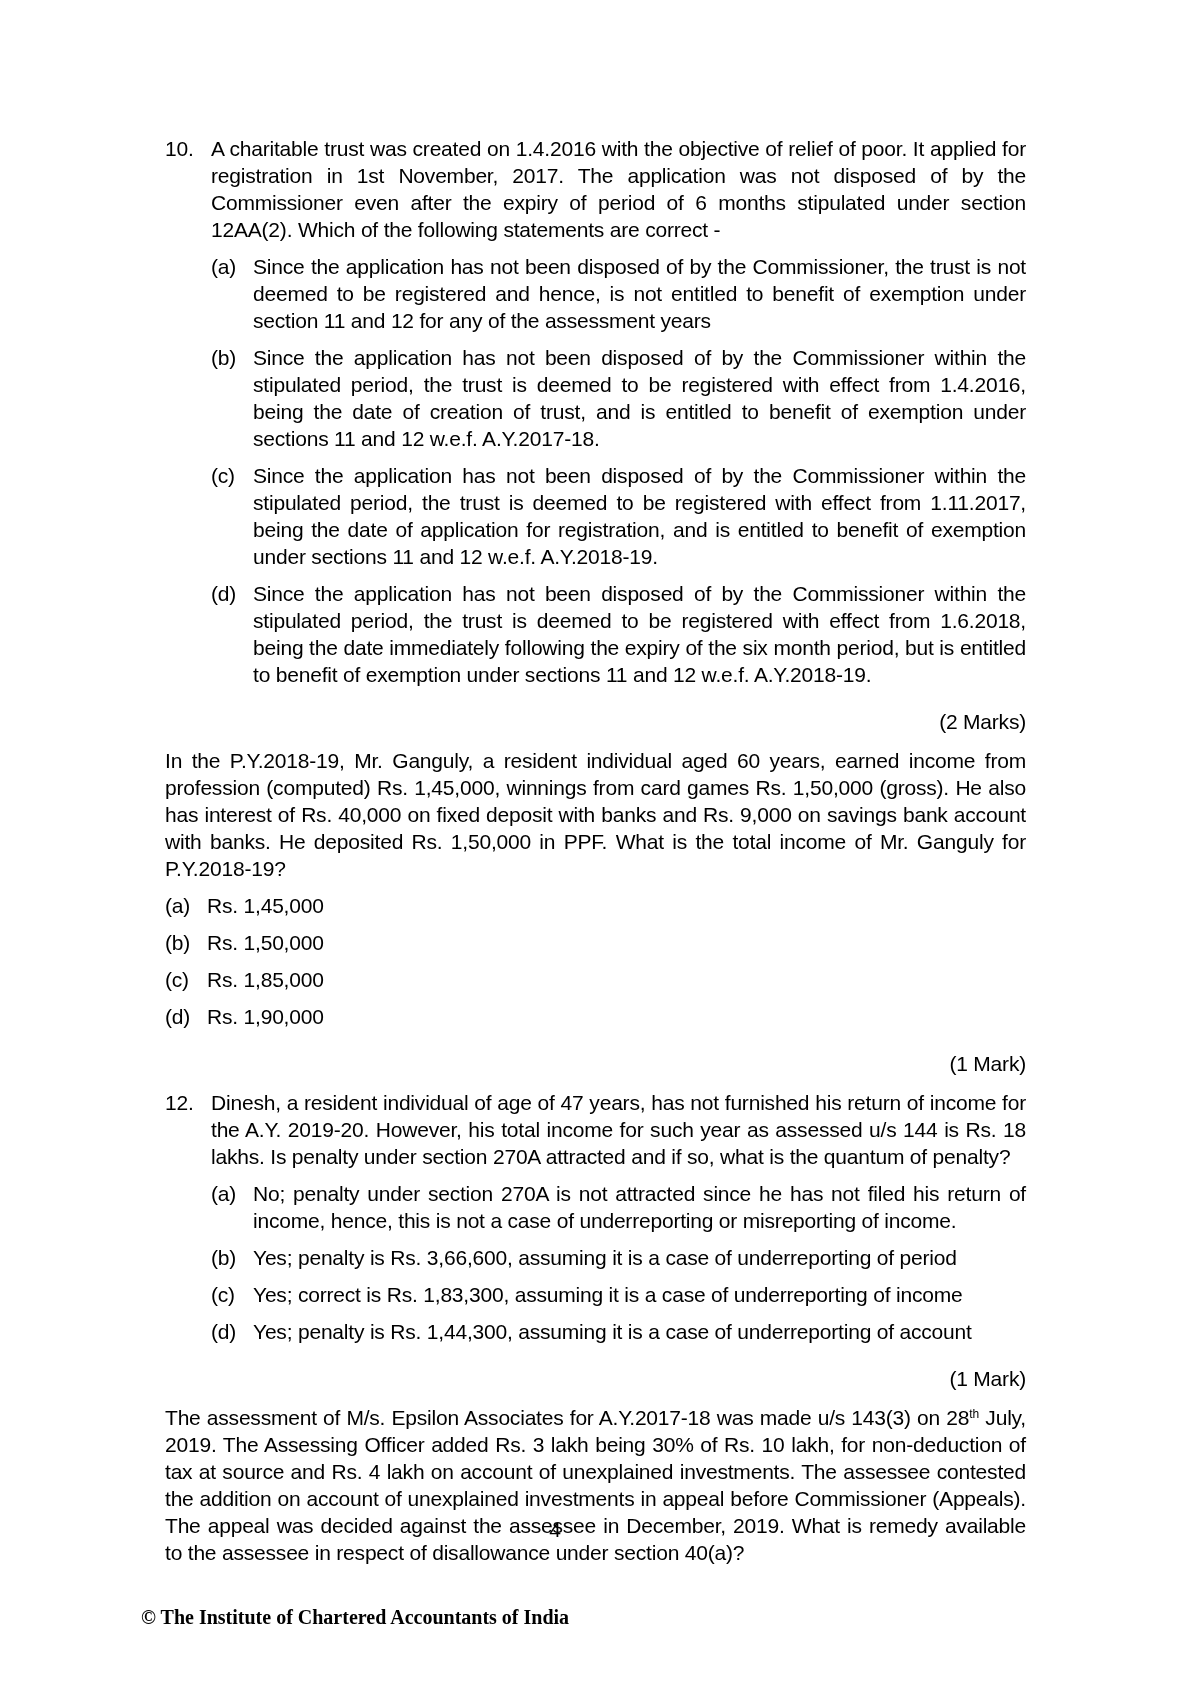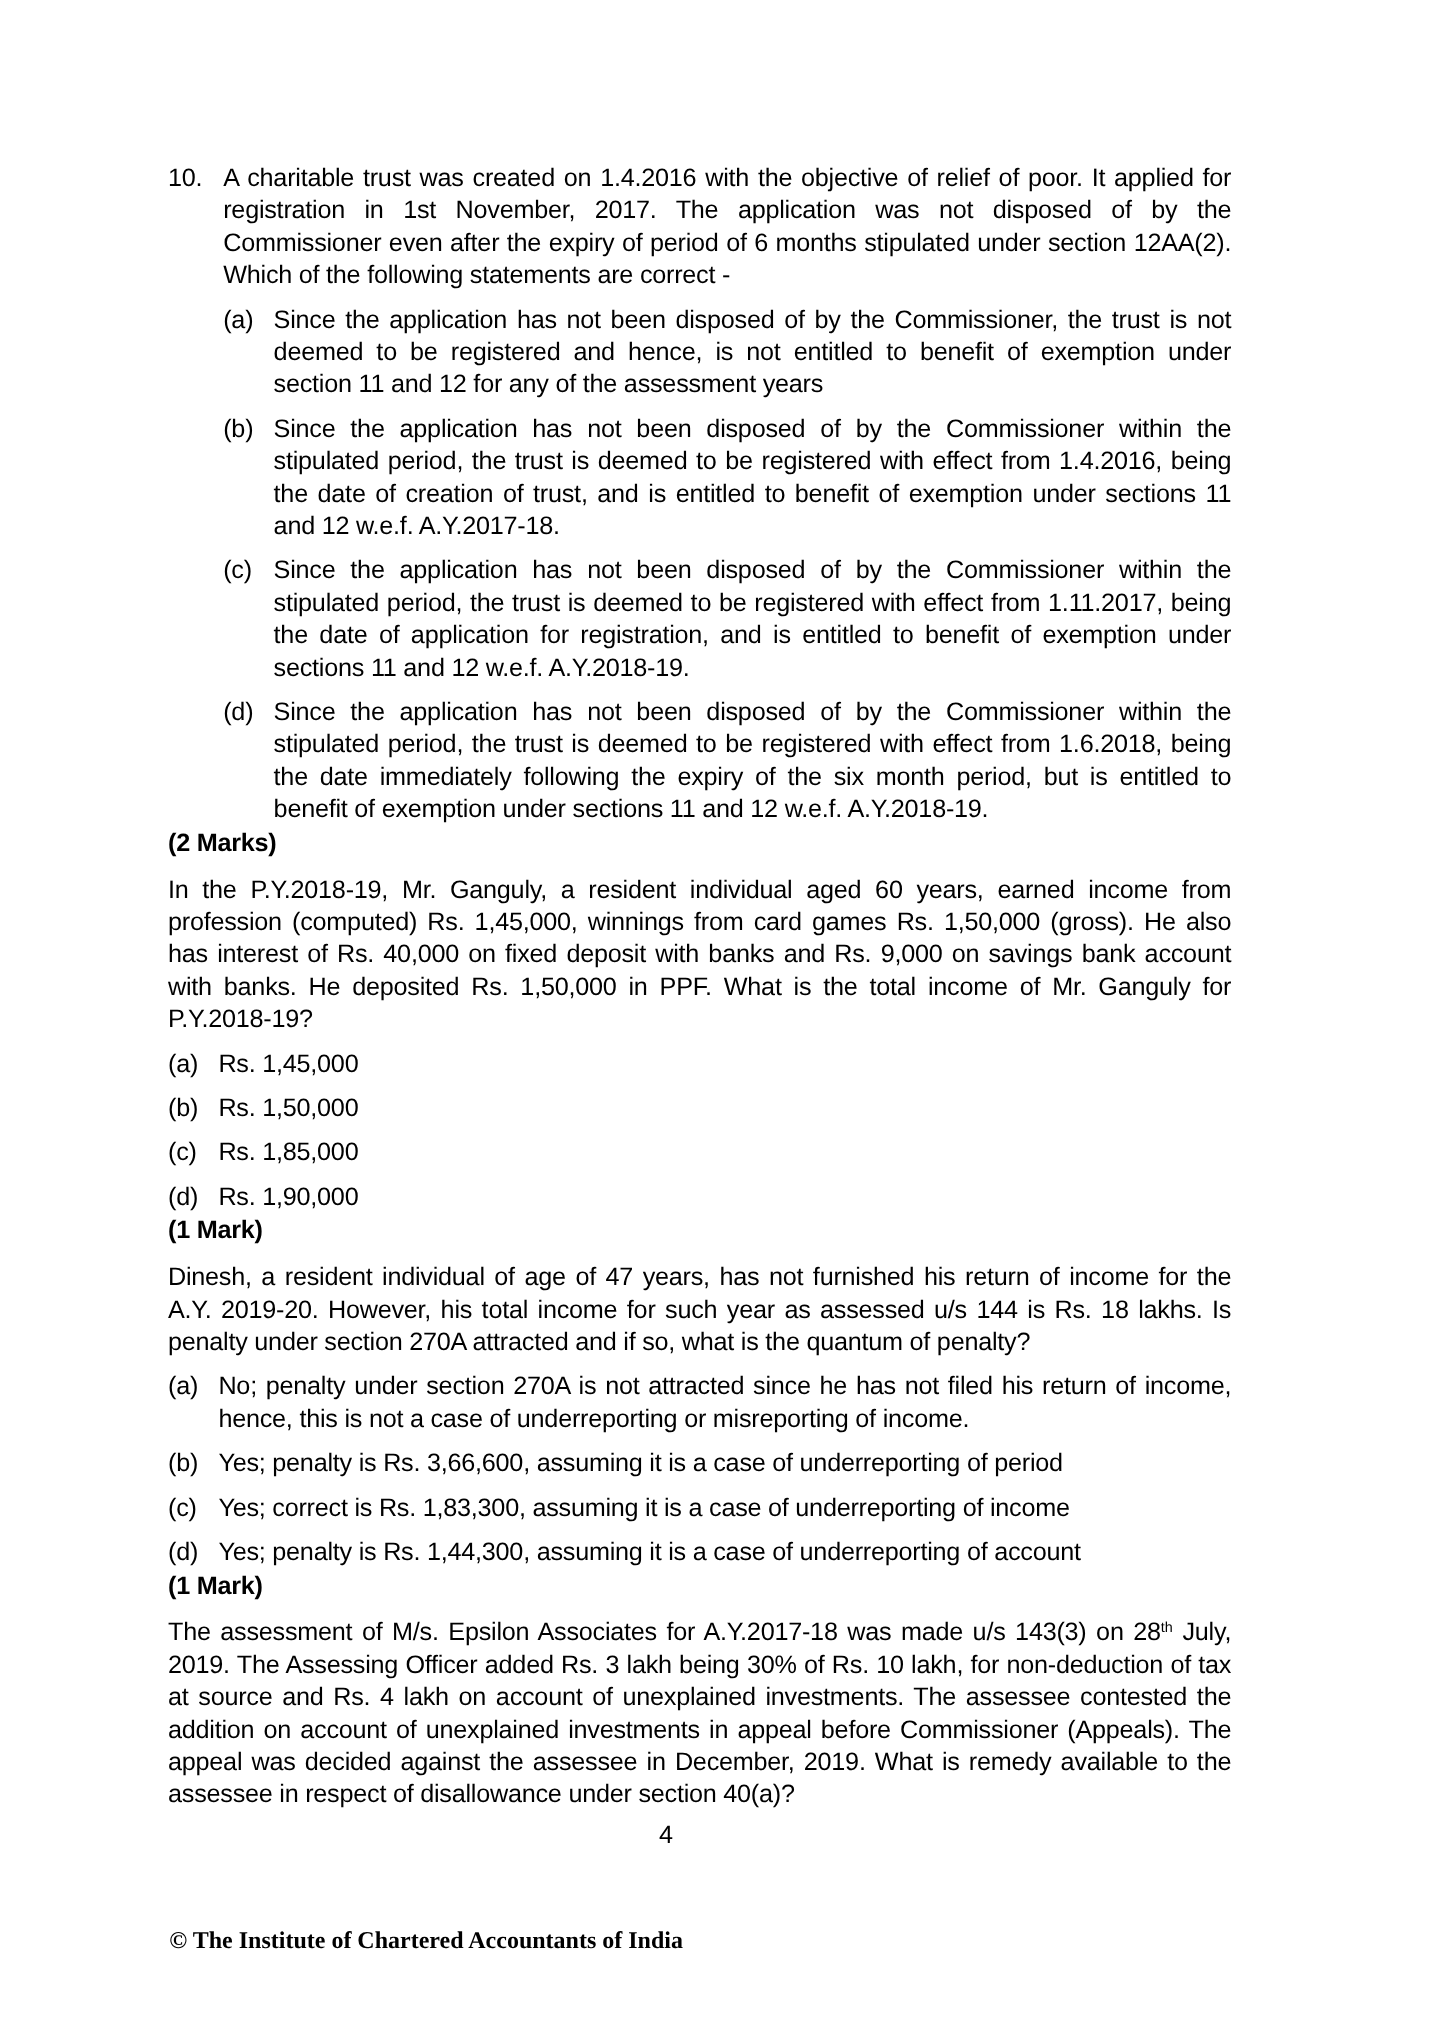--- a/index.html
+++ b/index.html
@@ -14,31 +14,31 @@
     line-height: 27px;
     letter-spacing: -0.2px;
     overflow: hidden;
   }
   .content {
     position: absolute;
     left: 140px;
     top: 135px;
     width: 886px;
   }
-  .question { display: flex; }
+  .question { display: flex; margin-left: 25px; }
   .qnum { width: 46px; flex: none; }
   .qbody { flex: 1; }
   .qtext { margin: 0; text-align: justify; }
   .option { display: flex; margin-top: 10px; }
   .olabel { width: 42px; flex: none; }
   .otext { flex: 1; text-align: justify; }
   .marks {
-    text-align: left;
-    font-weight: bold;
-    margin-top: 1px;
+    text-align: right;
+    font-weight: normal;
+    margin-top: 20px;
     margin-bottom: 12px;
   }
   sup {
     font-size: 12px;
     line-height: 0;
     letter-spacing: 0;
     vertical-align: 7px;
   }
   .pagenum {
     position: absolute;
@@ -105,20 +105,21 @@
         </div>
         <div class="option">
           <span class="olabel">(d)</span>
           <div class="otext">Rs. 1,90,000</div>
         </div>
       </div>
     </section>
     <div class="marks">(1 Mark)</div>
 
     <section class="question">
+      <div class="qnum">12.</div>
       <div class="qbody">
         <p class="qtext">Dinesh, a resident individual of age of 47 years, has not furnished his return of income for the A.Y. 2019-20. However, his total income for such year as assessed u/s 144 is Rs. 18 lakhs. Is penalty under section 270A attracted and if so, what is the quantum of penalty?</p>
         <div class="option">
           <span class="olabel">(a)</span>
           <div class="otext">No; penalty under section 270A is not attracted since he has not filed his return of income, hence, this is not a case of underreporting or misreporting of income.</div>
         </div>
         <div class="option">
           <span class="olabel">(b)</span>
           <div class="otext">Yes; penalty is Rs. 3,66,600, assuming it is a case of underreporting of period</div>
         </div>

